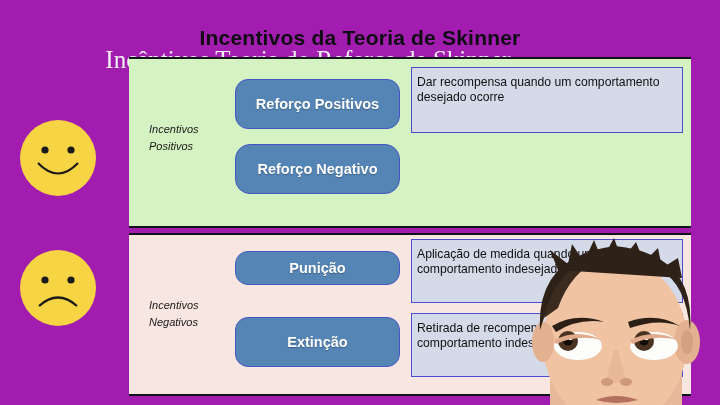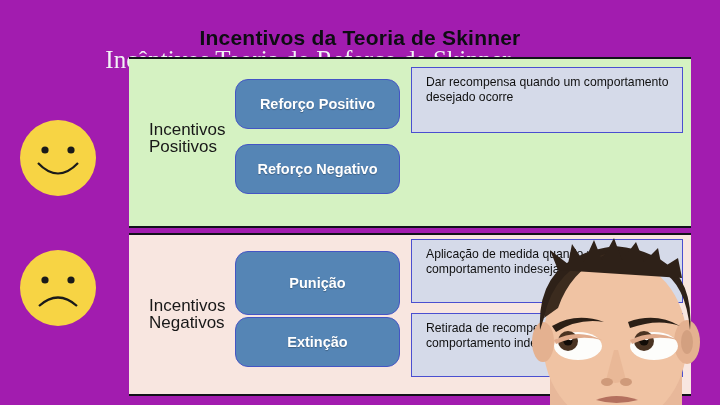--- a/index.html
+++ b/index.html
@@ -70,24 +70,25 @@
     top: 233px;
     height: 163px;
     background: #f8e6e0;
     border-top: 2px solid #12121a;
     border-bottom: 2px solid #12121a;
   }
 
   .group-label {
     position: absolute;
     left: 20px;
-    font-size: 17px;
+    font-size: 11px;
     color: #181818;
     line-height: 17px;
     white-space: pre-line;
+    font-style: italic;
   }
   #label-positive { top: 62px; }
   #label-negative { top: 62px; }
 
   
   .pill {
     position: absolute;
     left: 106px;
     width: 165px;
     box-sizing: border-box;
@@ -108,21 +109,21 @@
   .descbox {
     position: absolute;
     left: 282px;
     width: 272px;
     box-sizing: border-box;
     background: #d5dae9;
     border: 1.2px solid #4a4fd0;
     color: #101010;
     font-size: 12.2px;
     line-height: 15px;
-    padding: 7px 8px 6px 14px;
+    padding: 7px 8px 6px 5px;
   }
 
   
   #person {
     position: absolute;
     left: 510px; top: 222px;
     width: 210px; height: 183px;
     overflow: hidden;
   }
 </style>
@@ -153,37 +154,37 @@
       <path d="M21 58 Q40 41 59 58" fill="none" stroke="#1a1a1a" stroke-width="2.2"></path>
     </svg>
   </div>
 
   <div class="panel" id="panel-positive">
 
     <div class="group-label" id="label-positive">Incentivos
 Positivos</div>
 
     <div class="pill" style="top:20px; height:50px;">
-      <span>Reforço Positivo</span>
-    </div>
-
-    <div class="pill" style="top:85px; height:50px;">
+      <span>Reforço Positivos</span>
+    </div>
+
+    <div class="pill" style="top:85px; height:50px;border-radius:15px;">
       <span>Reforço Negativo</span>
     </div>
 
     <div class="descbox" style="top:8px; height:66px;">Dar recompensa quando um comportamento desejado ocorre</div>
 
   </div>
 
   <div class="panel" id="panel-negative">
 
     <div class="group-label" id="label-negative">Incentivos
 Negativos</div>
 
-    <div class="pill" style="top:16px; height:64px;">
+    <div class="pill" style="top:16px; height:34px;">
       <span>Punição</span>
     </div>
 
     <div class="pill" style="top:82px; height:50px;">
       <span>Extinção</span>
     </div>
 
     <div class="descbox" style="top:4px; height:64px;">Aplicação de medida quando um comportamento indesejado ocorre</div>
 
     <div class="descbox" style="top:78px; height:64px;">Retirada de recompensa quando um comportamento indesejado ocorre</div>

